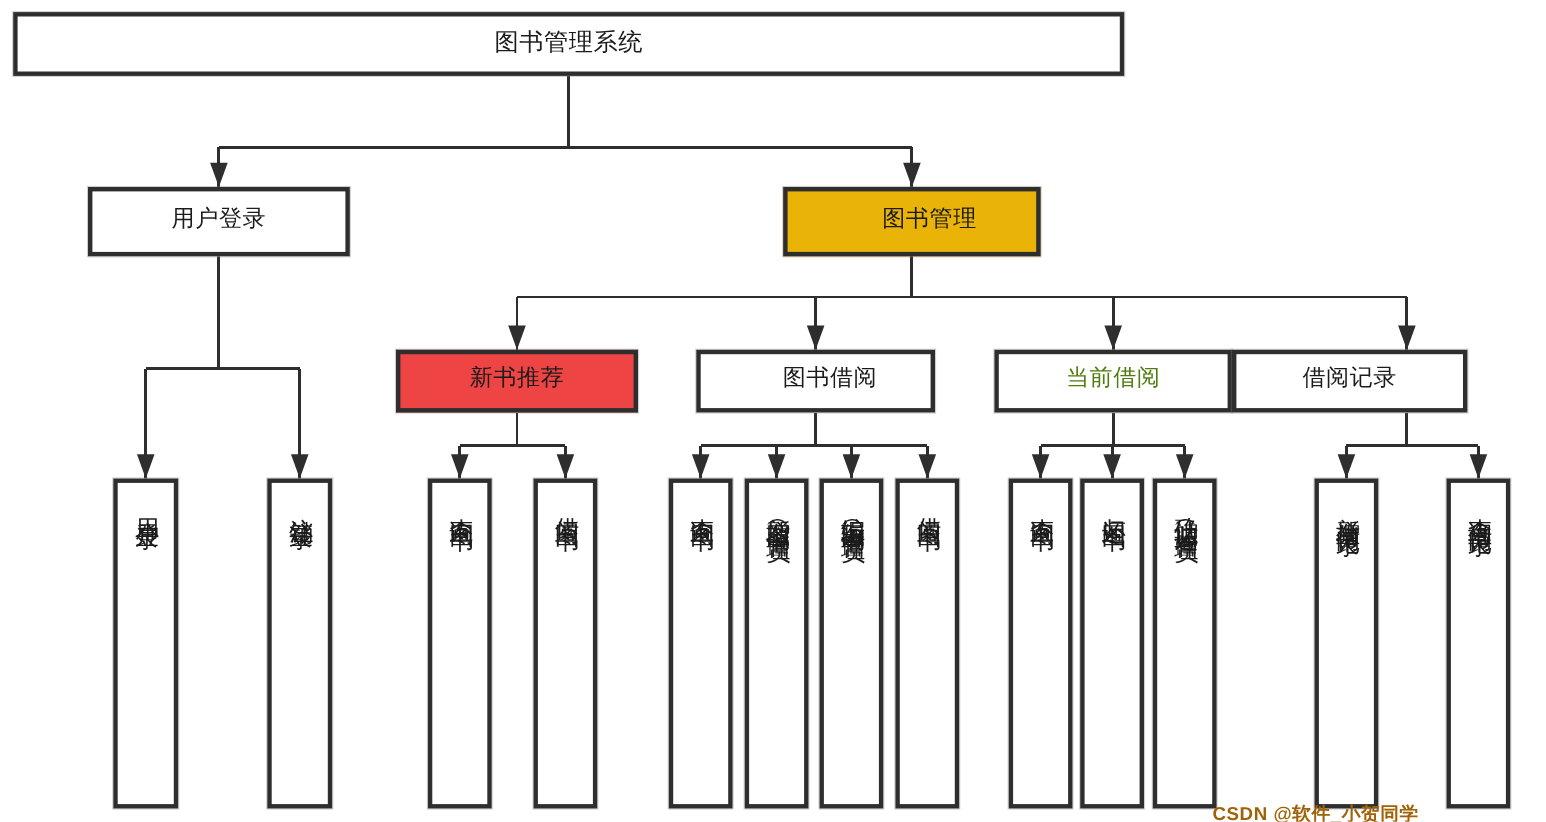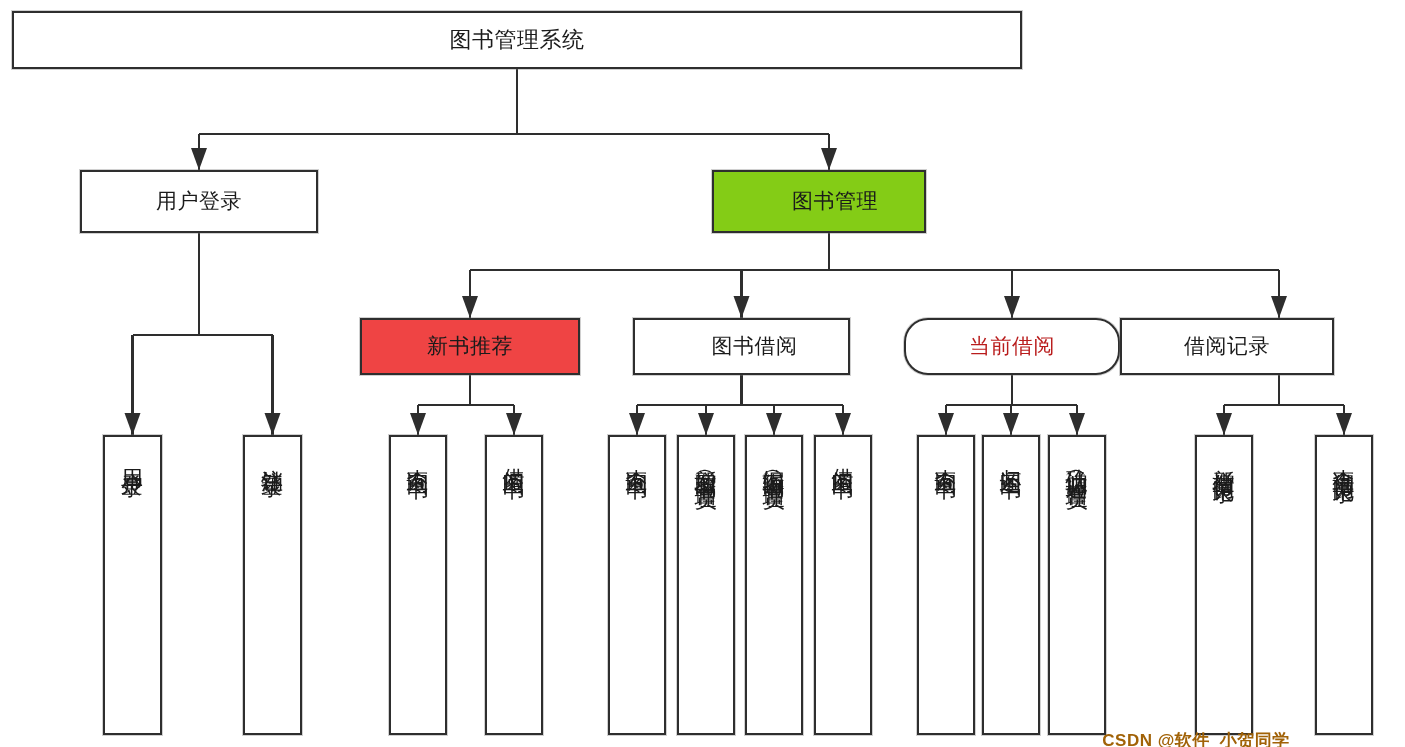--- a/index.html
+++ b/index.html
@@ -16,26 +16,27 @@
   }
   svg#connectors{
     position:absolute;left:0;top:0;
     width:1405px;height:747px;
     pointer-events:none;
   }
   .node{
     position:absolute;
     box-sizing:border-box;
     background:#ffffff;
-    border:2px solid #404040;
+    border:4px solid #404040;
     box-shadow:0 0 0 1px rgba(120,120,120,0.35);
     display:flex;
     align-items:center;
     justify-content:center;
     color:#1b1b1b;
+    font-family:Liberation Mono, monospace;
   }
   .node-label{
     display:block;
     text-align:center;
     line-height:1.18;
     white-space:pre;
     letter-spacing:0.5px;
   }
   
   .node.horiz .node-label{
@@ -125,30 +126,30 @@
       <path d="M1336,413 L1352,413 L1344,435 Z" fill="#2e2e2e"></path>
     </svg>
 
   <div id="nodes-layer">
       <div class="node horiz root" style="left: 12px; top: 11px; width: 1010px; height: 58px; border-color: rgb(46, 46, 46); background: rgb(255, 255, 255); color: rgb(27, 27, 27);">
         <span class="node-label">图书管理系统</span>
       </div>
       <div class="node horiz" style="left: 80px; top: 170px; width: 238px; height: 63px; border-color: rgb(46, 46, 46); background: rgb(255, 255, 255); color: rgb(27, 27, 27);">
         <span class="node-label">用户登录</span>
       </div>
-      <div class="node horiz" style="left: 712px; top: 170px; width: 214px; height: 63px; border-color: rgb(46, 46, 46); background: #84cc16; color: rgb(27, 27, 27); padding-left: 32px;">
+      <div class="node horiz" style="left: 712px; top: 170px; width: 234px; height: 63px; border-color: rgb(46, 46, 46); background: #eab308; color: rgb(27, 27, 27); padding-left: 32px;">
         <span class="node-label">图书管理</span>
       </div>
       <div class="node horiz" style="left: 360px; top: 318px; width: 220px; height: 57px; border-color: rgb(46, 46, 46); background: #ef4444; color: rgb(27, 27, 27);">
         <span class="node-label">新书推荐</span>
       </div>
       <div class="node horiz" style="left: 633px; top: 318px; width: 217px; height: 57px; border-color: rgb(46, 46, 46); background: rgb(255, 255, 255); color: rgb(27, 27, 27); padding-left: 26px;">
         <span class="node-label">图书借阅</span>
       </div>
-      <div class="node horiz" style="left: 904px; top: 318px; width: 216px; height: 57px; border-color: rgb(46, 46, 46); background: rgb(255, 255, 255); color: #b91c1c; border-radius: 24px;">
+      <div class="node horiz" style="left: 904px; top: 318px; width: 216px; height: 57px; border-color: rgb(46, 46, 46); background: rgb(255, 255, 255); color: #4d7c0f;">
         <span class="node-label">当前借阅</span>
       </div>
       <div class="node horiz" style="left: 1120px; top: 318px; width: 214px; height: 57px; border-color: rgb(46, 46, 46); background: rgb(255, 255, 255); color: rgb(27, 27, 27);">
         <span class="node-label">借阅记录</span>
       </div>
       <div class="node vert" style="left: 103px; top: 435px; width: 59px; height: 300px; border-color: rgb(46, 46, 46); background: rgb(255, 255, 255); color: rgb(27, 27, 27);">
         <span class="node-label">用户登录</span>
       </div>
       <div class="node vert" style="left: 243px; top: 435px; width: 59px; height: 300px; border-color: rgb(46, 46, 46); background: rgb(255, 255, 255); color: rgb(27, 27, 27);">
         <span class="node-label">注销登录</span>

